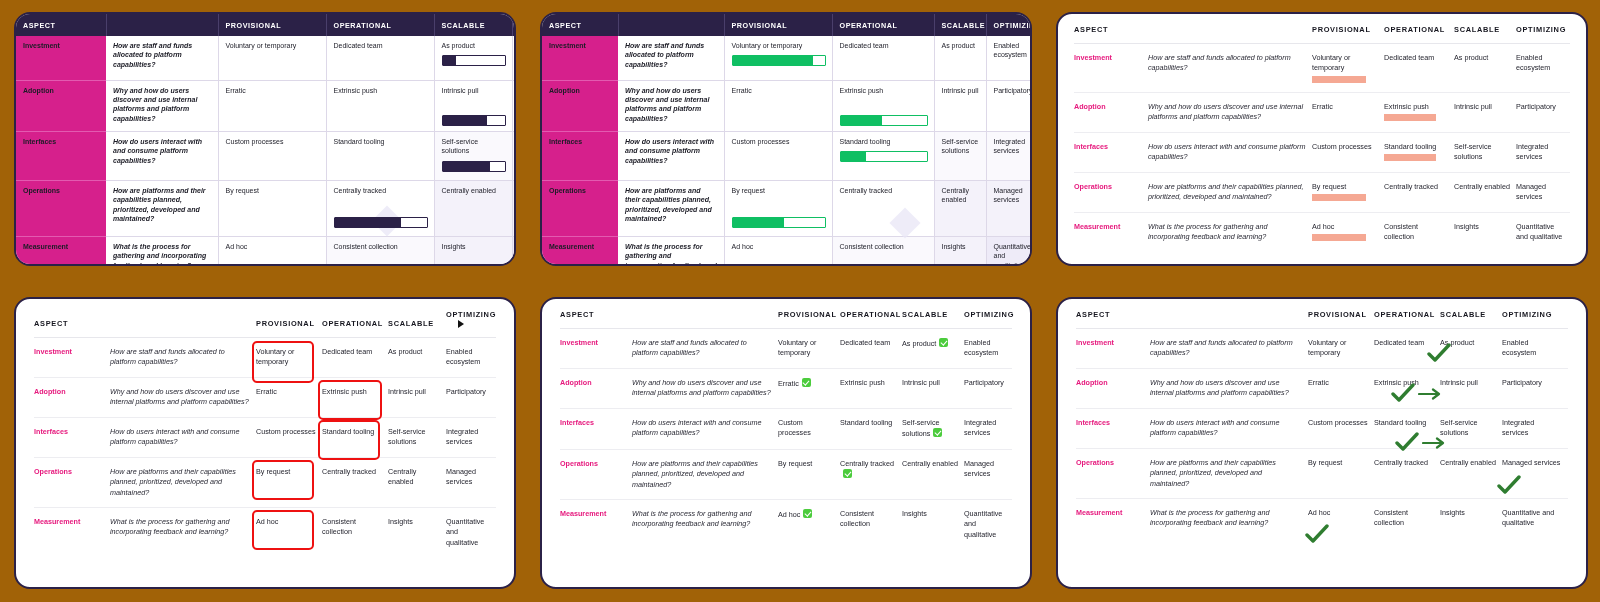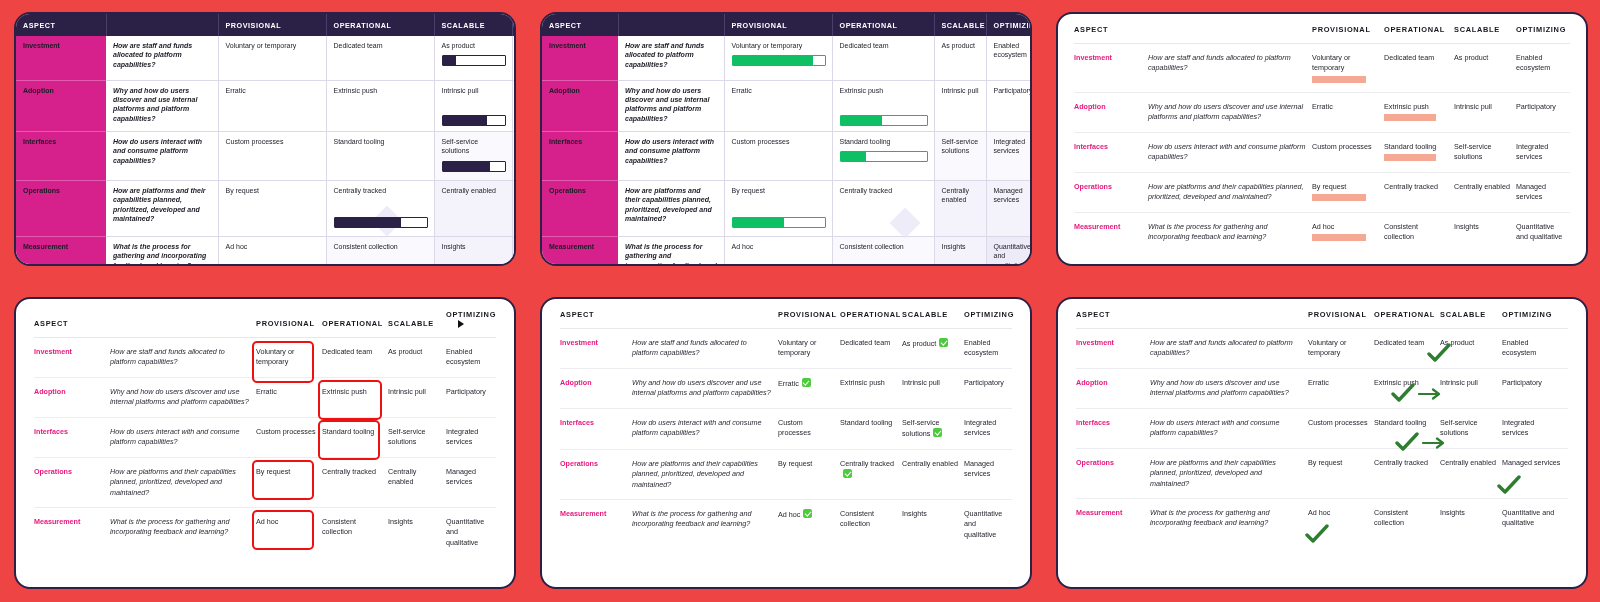--- a/index.html
+++ b/index.html
@@ -10,21 +10,21 @@
     height: 602px;
     background: #ffffff;
     font-family: "Liberation Sans", sans-serif;
     overflow: hidden;
   }
 
   #stage {
     position: relative;
     width: 1600px;
     height: 602px;
-    background: #ef4444;
+    background: #a16207;
   }
 
   
   .panel {
     position: absolute;
     background: #ffffff;
     border: 2px solid #2b2147;
     border-radius: 16px;
     overflow: hidden;
   }

